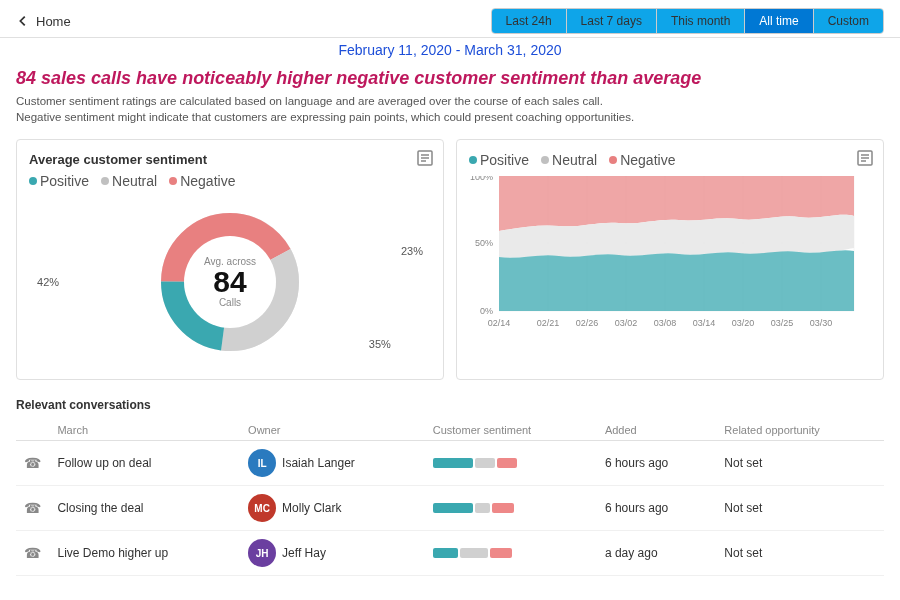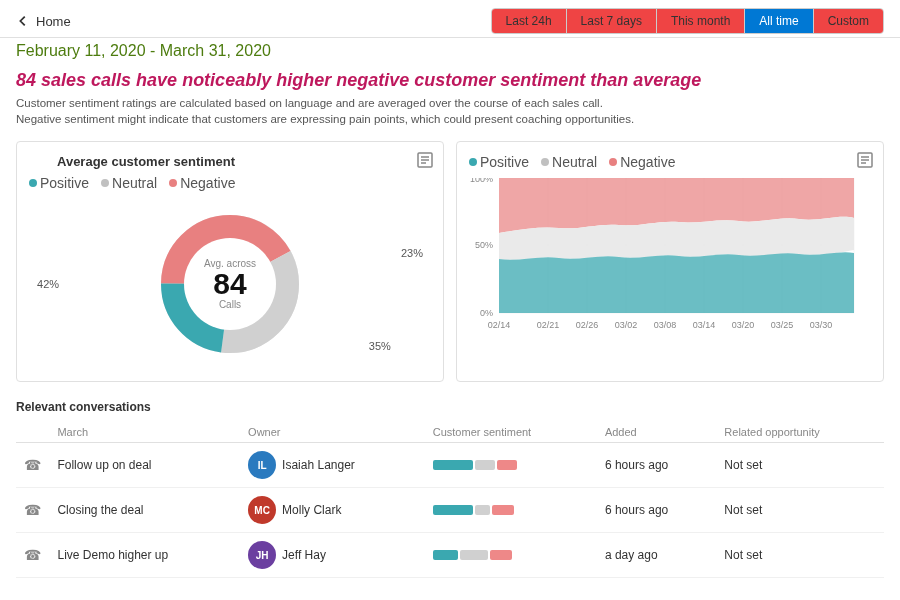--- a/index.html
+++ b/index.html
@@ -3,36 +3,36 @@
   <meta charset="utf-8">
   <style>
     * { box-sizing: border-box; margin: 0; padding: 0; }
     body { font-family: 'Segoe UI', Arial, sans-serif; background: #fff; font-size: 13px; color: #333; width: 900px; height: 600px; overflow: hidden; }
 
     
     .header { display: flex; align-items: center; justify-content: space-between; padding: 8px 16px 3px; border-bottom: 1px solid #e0e0e0; }
     .back-link { display: flex; align-items: center; gap: 6px; color: #333; font-size: 13px; cursor: pointer; }
     .back-link svg { width: 14px; height: 14px; }
     .time-filters { display: flex; gap: 0; border: 1px solid #ccc; border-radius: 4px; overflow: hidden; }
-    .time-filter-btn { padding: 5px 14px; font-size: 12px; border: none; background: #ef4444; cursor: pointer; border-right: 1px solid #ccc; color: #333; }
+    .time-filter-btn { padding: 5px 14px; font-size: 12px; border: none; background: #0ea5e9; cursor: pointer; border-right: 1px solid #ccc; color: #333; }
     .time-filter-btn:last-child { border-right: none; }
     .time-filter-btn.active { background: #0078d4; color: #fff; }
 
     
-    .date-range { text-align: left; padding: 4px 16px 2px; font-size: 16px; color: #4d7c0f; }
+    .date-range { text-align: center; padding: 4px 16px 2px; font-size: 14px; color: #1d4ed8; }
 
     
     .hero { padding: 8px 16px 4px; }
     .hero h1 { font-size: 18px; font-weight: 600; color: #be185d; font-style: italic; }
     .hero p { font-size: 11.5px; color: #555; margin-top: 4px; line-height: 1.4; }
 
     
     .charts-row { display: flex; gap: 12px; padding: 10px 16px; }
     .chart-card { border: 1px solid #e0e0e0; border-radius: 4px; flex: 1; padding: 12px; position: relative; }
-    .chart-title { font-size: 13px; font-weight: 600; color: #333; margin-bottom: 6px; margin-left: 28px; }
+    .chart-title { font-size: 13px; font-weight: 600; color: #333; margin-bottom: 6px; }
     .chart-export { position: absolute; top: 10px; right: 10px; color: #888; cursor: pointer; }
 
     
     .legend { display: flex; gap: 12px; font-size: 14px; color: #555; margin-bottom: 8px; }
     .legend-dot { width: 8px; height: 8px; border-radius: 50%; display: inline-block; margin-right: 3px; }
     .legend-item { display: flex; align-items: center; }
 
     
     .donut-container { display: flex; align-items: center; justify-content: center; height: 170px; position: relative; }
     .donut-center { position: absolute; text-align: center; top: 50%; left: 50%; transform: translate(-50%, -50%); }

